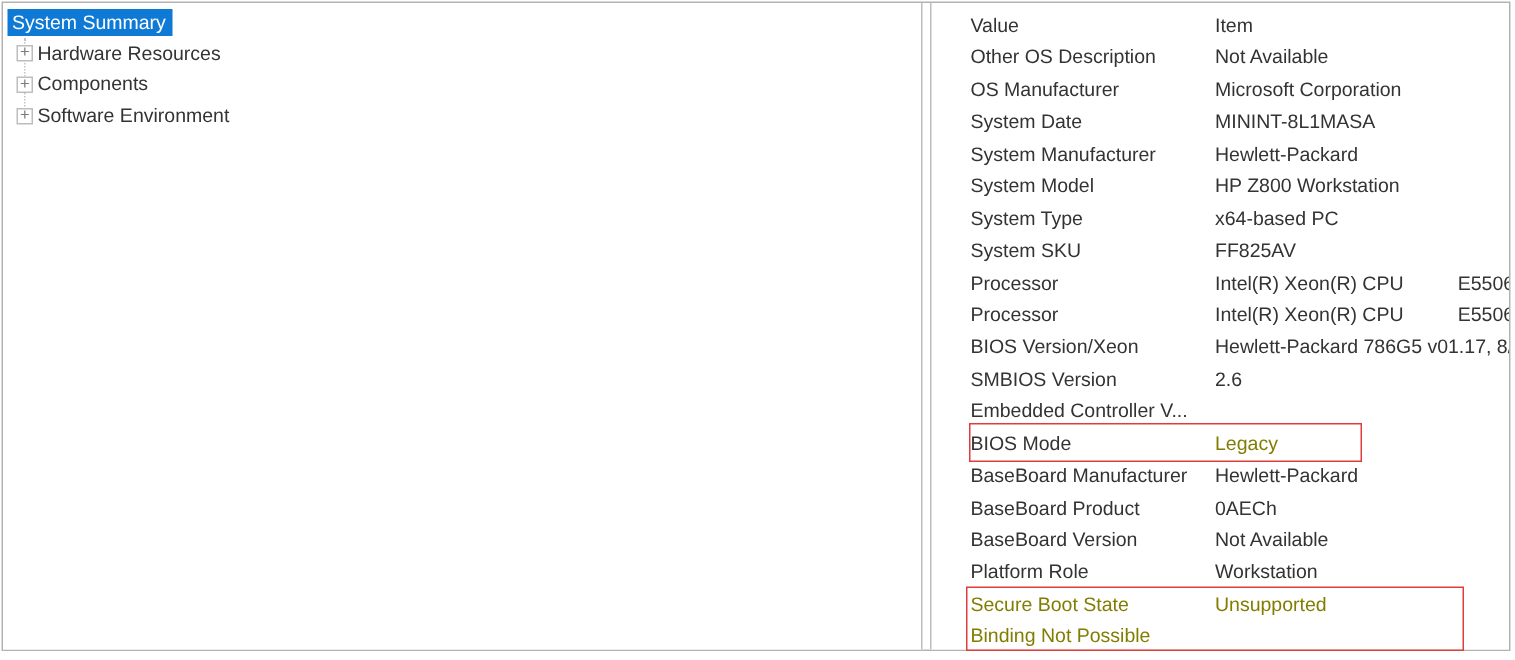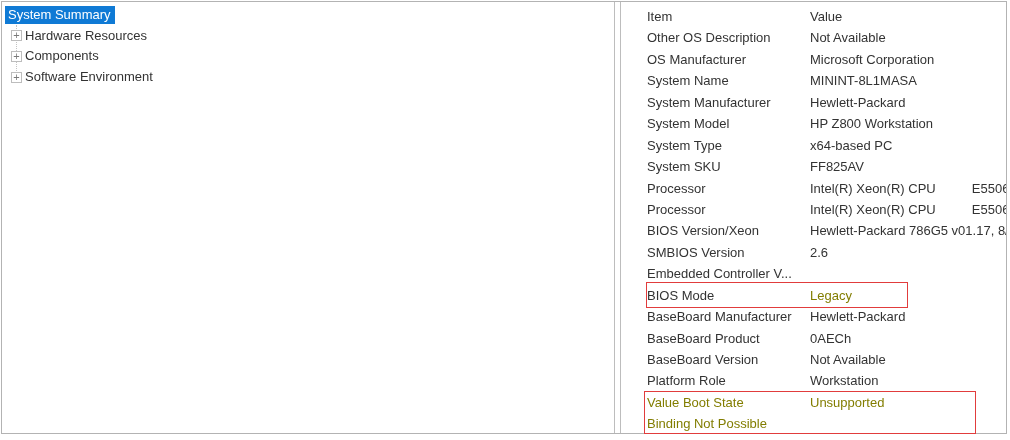--- a/index.html
+++ b/index.html
@@ -90,36 +90,36 @@
 
     <div class="tree-row child">
       <span class="expander">+</span>
       <span>Software Environment</span>
     </div>
   </div>
 
   <div class="details-panel">
     <div class="rows">
       <div class="row">
+        <div class="cell">Value</div>
         <div class="cell">Item</div>
-        <div class="cell">Value</div>
       </div>
 
       <div>
 
       <div class="row">
           <div class="cell" data-field="item">Other OS Description</div>
           <div class="cell" data-field="value">Not Available</div>
         </div>
           <div class="row">
           <div class="cell" data-field="item">OS Manufacturer</div>
           <div class="cell" data-field="value">Microsoft Corporation</div>
         </div>
           <div class="row">
-          <div class="cell" data-field="item">System Name</div>
+          <div class="cell" data-field="item">System Date</div>
           <div class="cell" data-field="value">MININT-8L1MASA</div>
         </div>
           <div class="row">
           <div class="cell" data-field="item">System Manufacturer</div>
           <div class="cell" data-field="value">Hewlett-Packard</div>
         </div>
           <div class="row">
           <div class="cell" data-field="item">System Model</div>
           <div class="cell" data-field="value">HP Z800 Workstation</div>
         </div>
@@ -164,21 +164,21 @@
         </div>
           <div class="row">
           <div class="cell" data-field="item">BaseBoard Version</div>
           <div class="cell" data-field="value">Not Available</div>
         </div>
           <div class="row">
           <div class="cell" data-field="item">Platform Role</div>
           <div class="cell" data-field="value">Workstation</div>
         </div>
           <div class="row hl-row">
-          <div class="cell" data-field="item">Value Boot State</div>
+          <div class="cell" data-field="item">Secure Boot State</div>
           <div class="cell" data-field="value">Unsupported</div>
         </div>
           <div class="row hl-row">
           <div class="cell" data-field="value">Binding Not Possible</div>
         </div>
         </div>
     </div>
   </div>
 
   <div class="anno anno-bios"></div>

